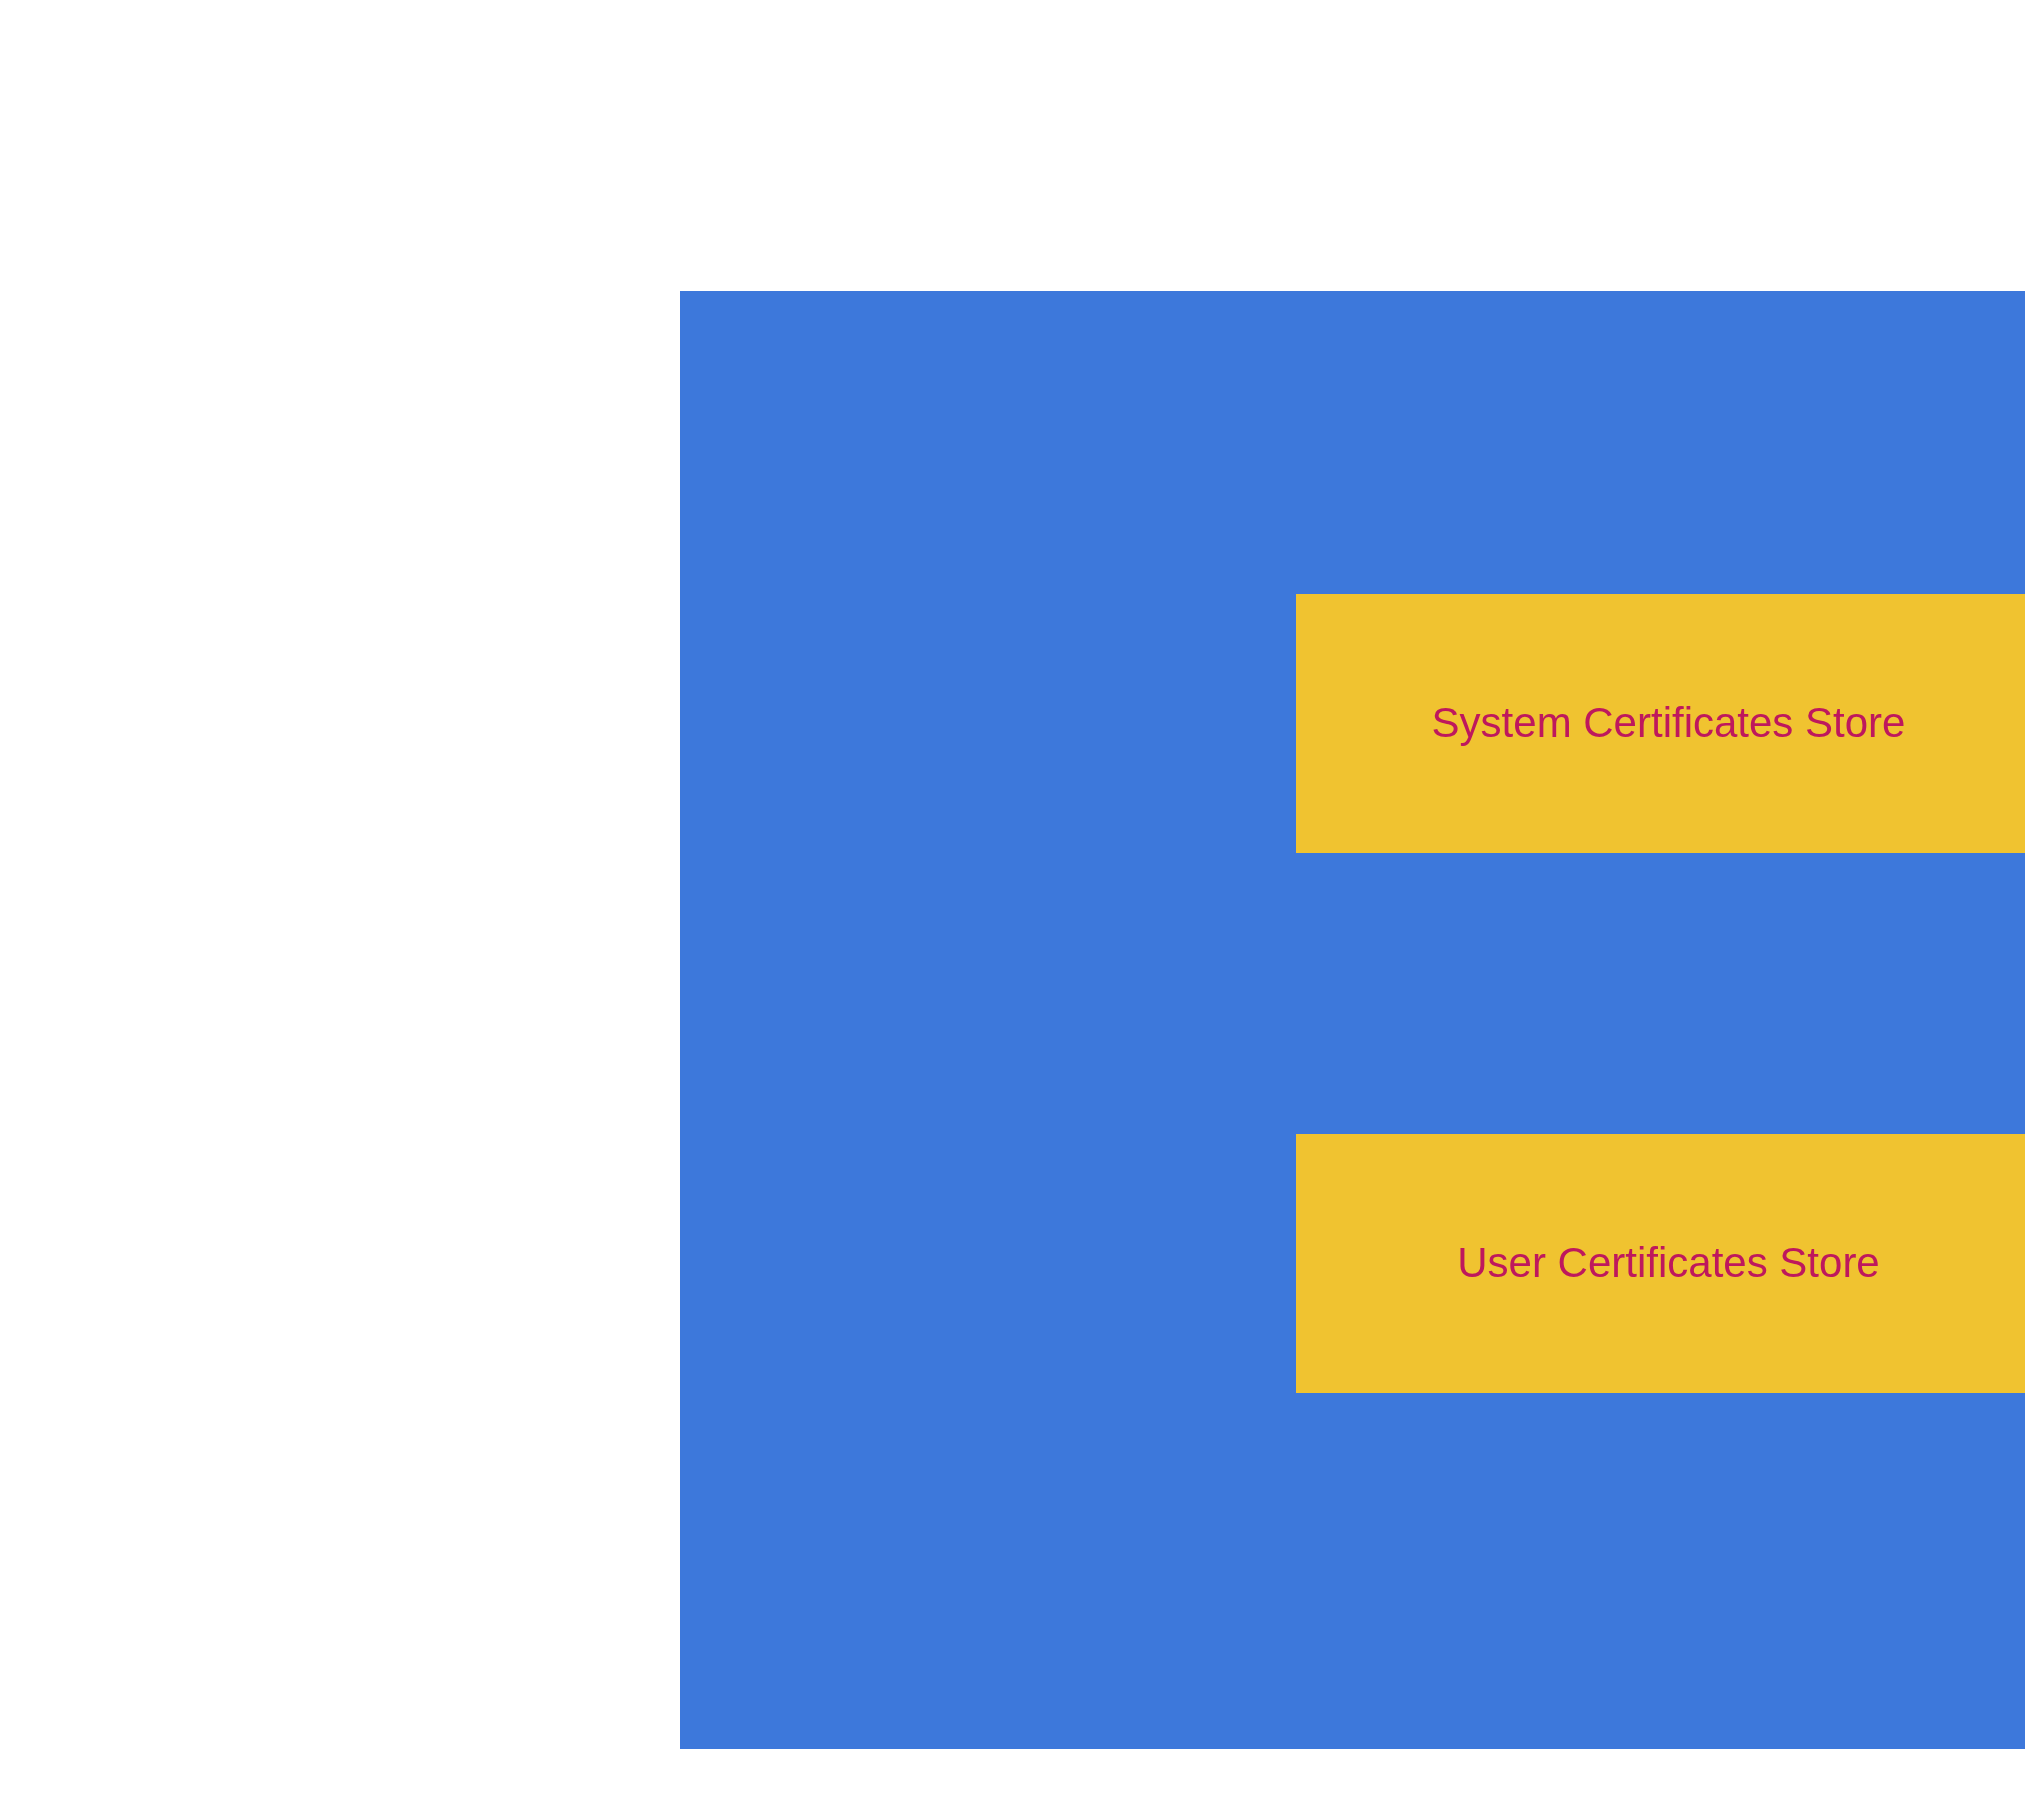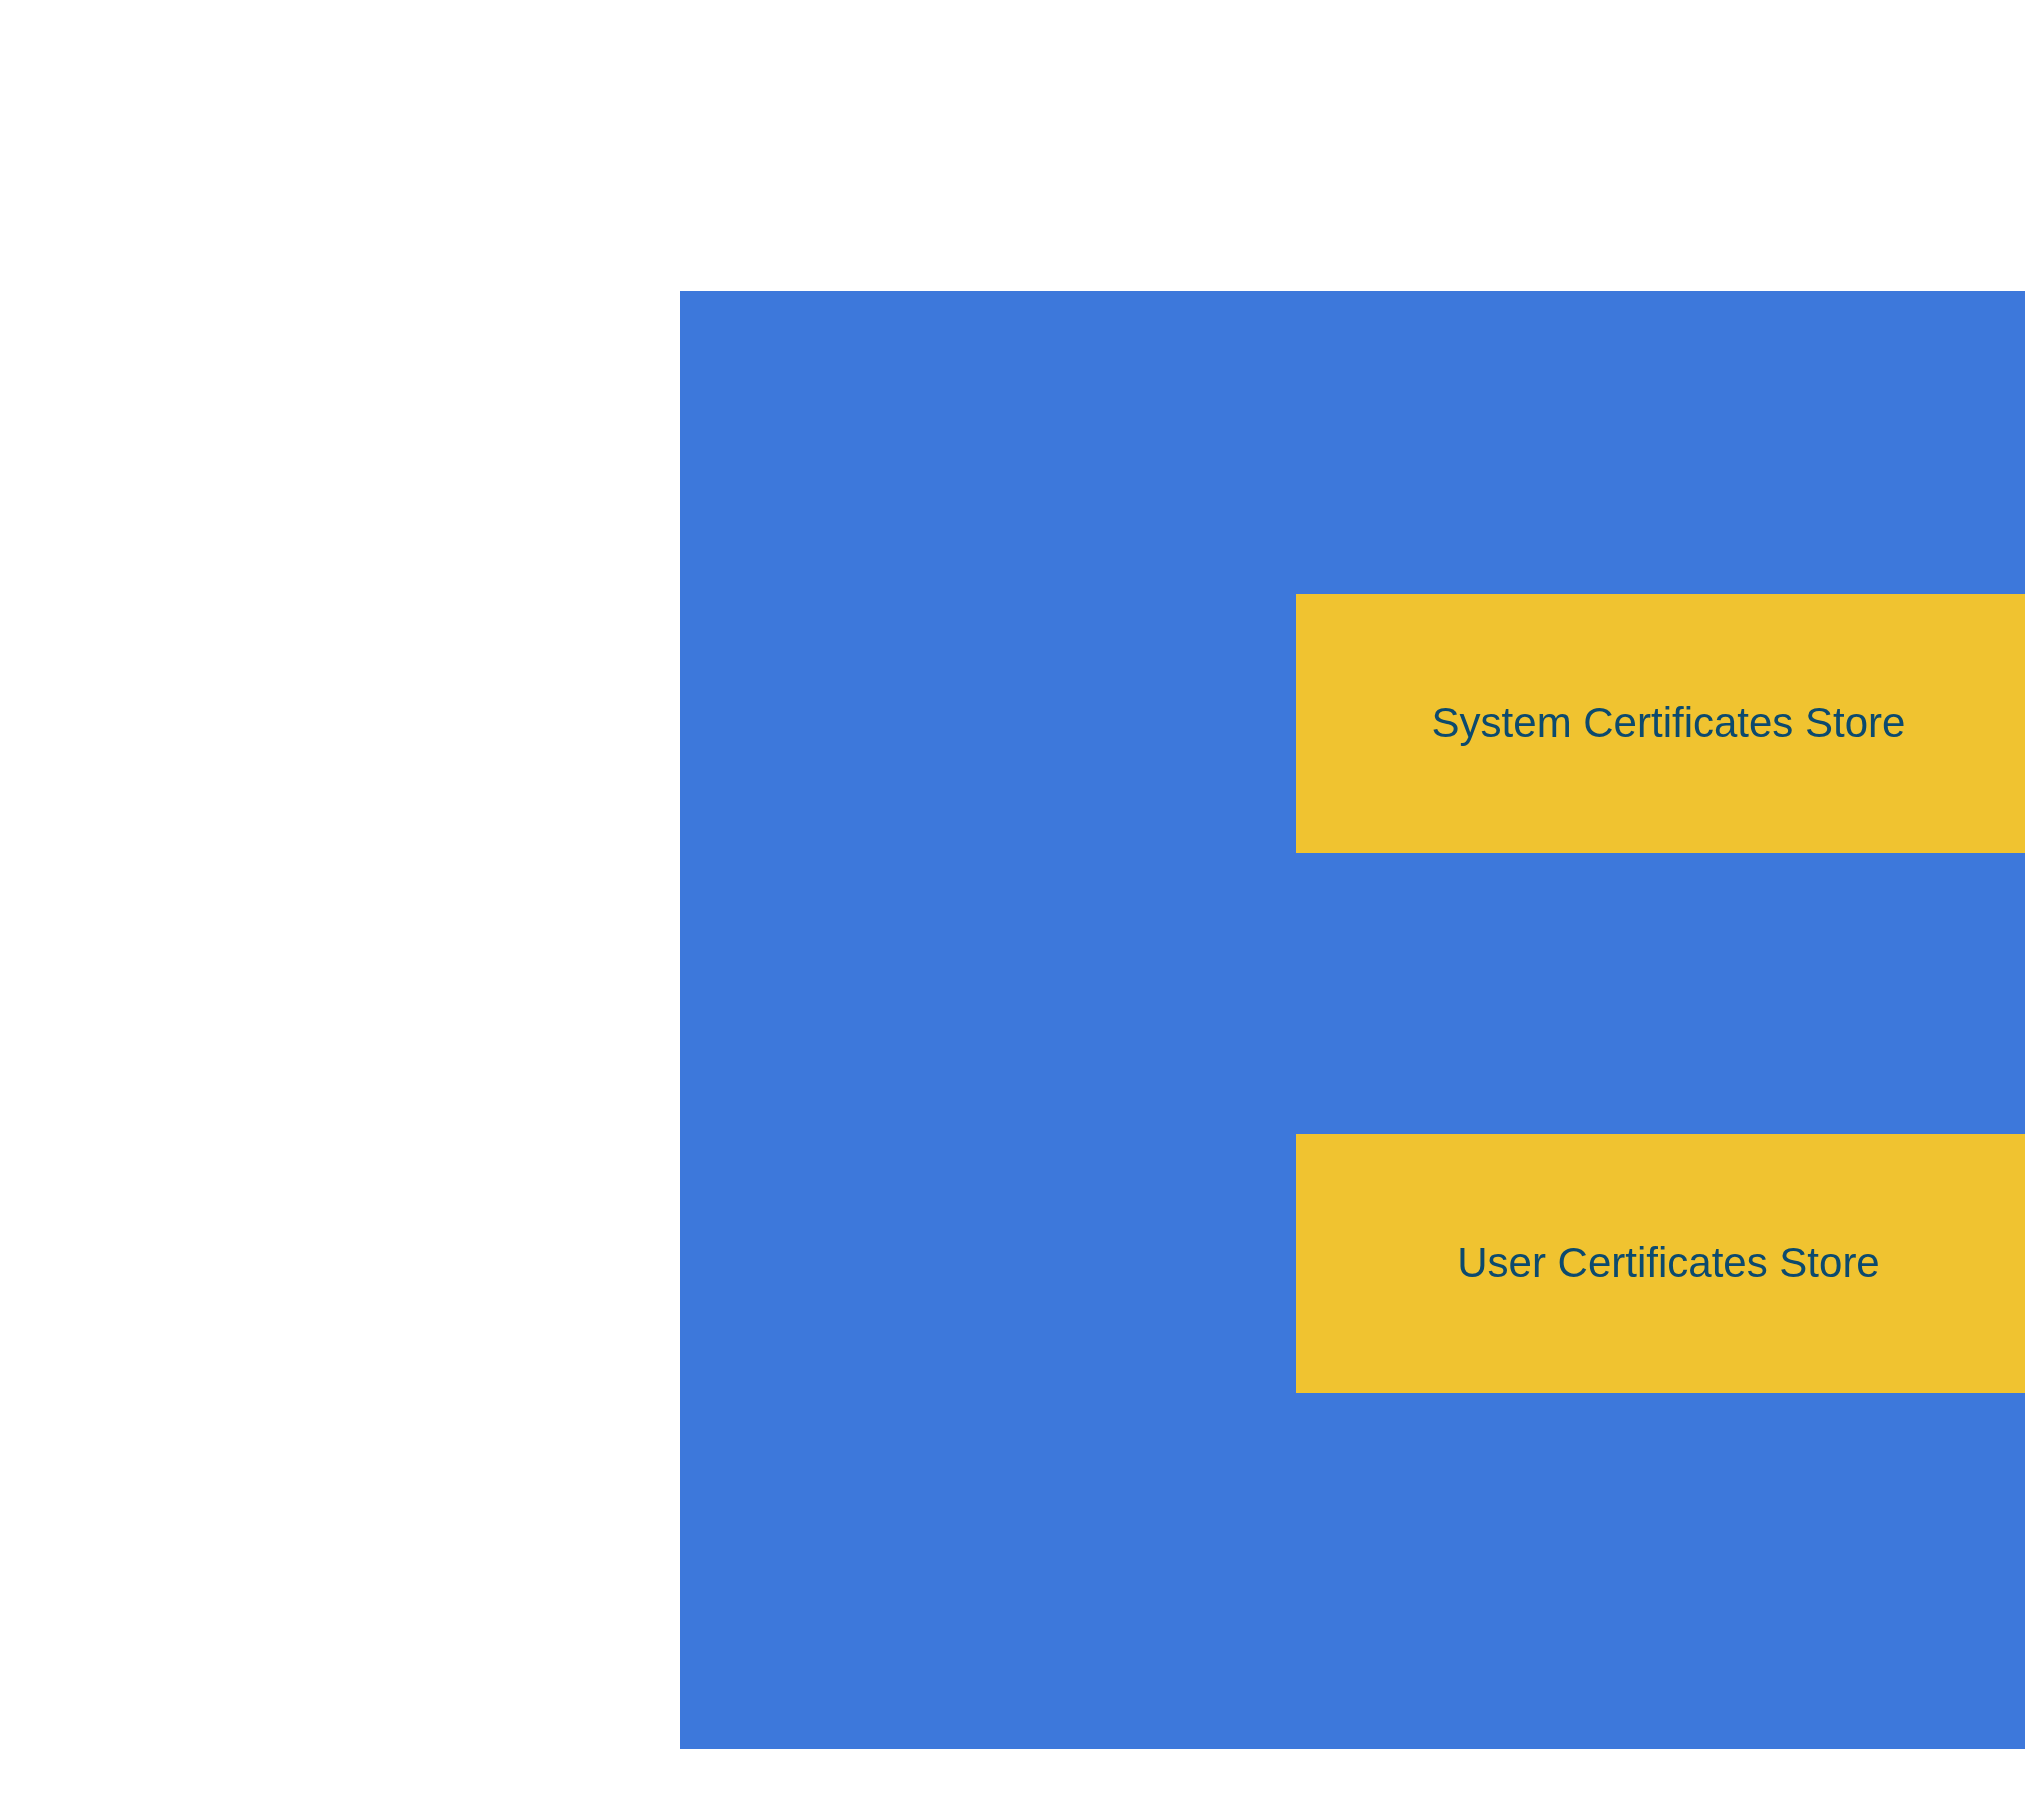--- a/index.html
+++ b/index.html
@@ -46,21 +46,21 @@
   .node {
     position: absolute;
     display: flex;
     align-items: center;
     justify-content: center;
     box-sizing: border-box;
     padding: 0 16px;
   }
   .node-label {
     font-size: 42px;
-    color: #0c4a6e;
+    color: #be185d;
     line-height: 1.2;
     text-align: center;
     white-space: pre;
   }
 
   
   .node-store { background: #f0c330; }
 
   #node-system-store {
     left: 1296px;  top: 594px;  width: 745px;  height: 259px;

